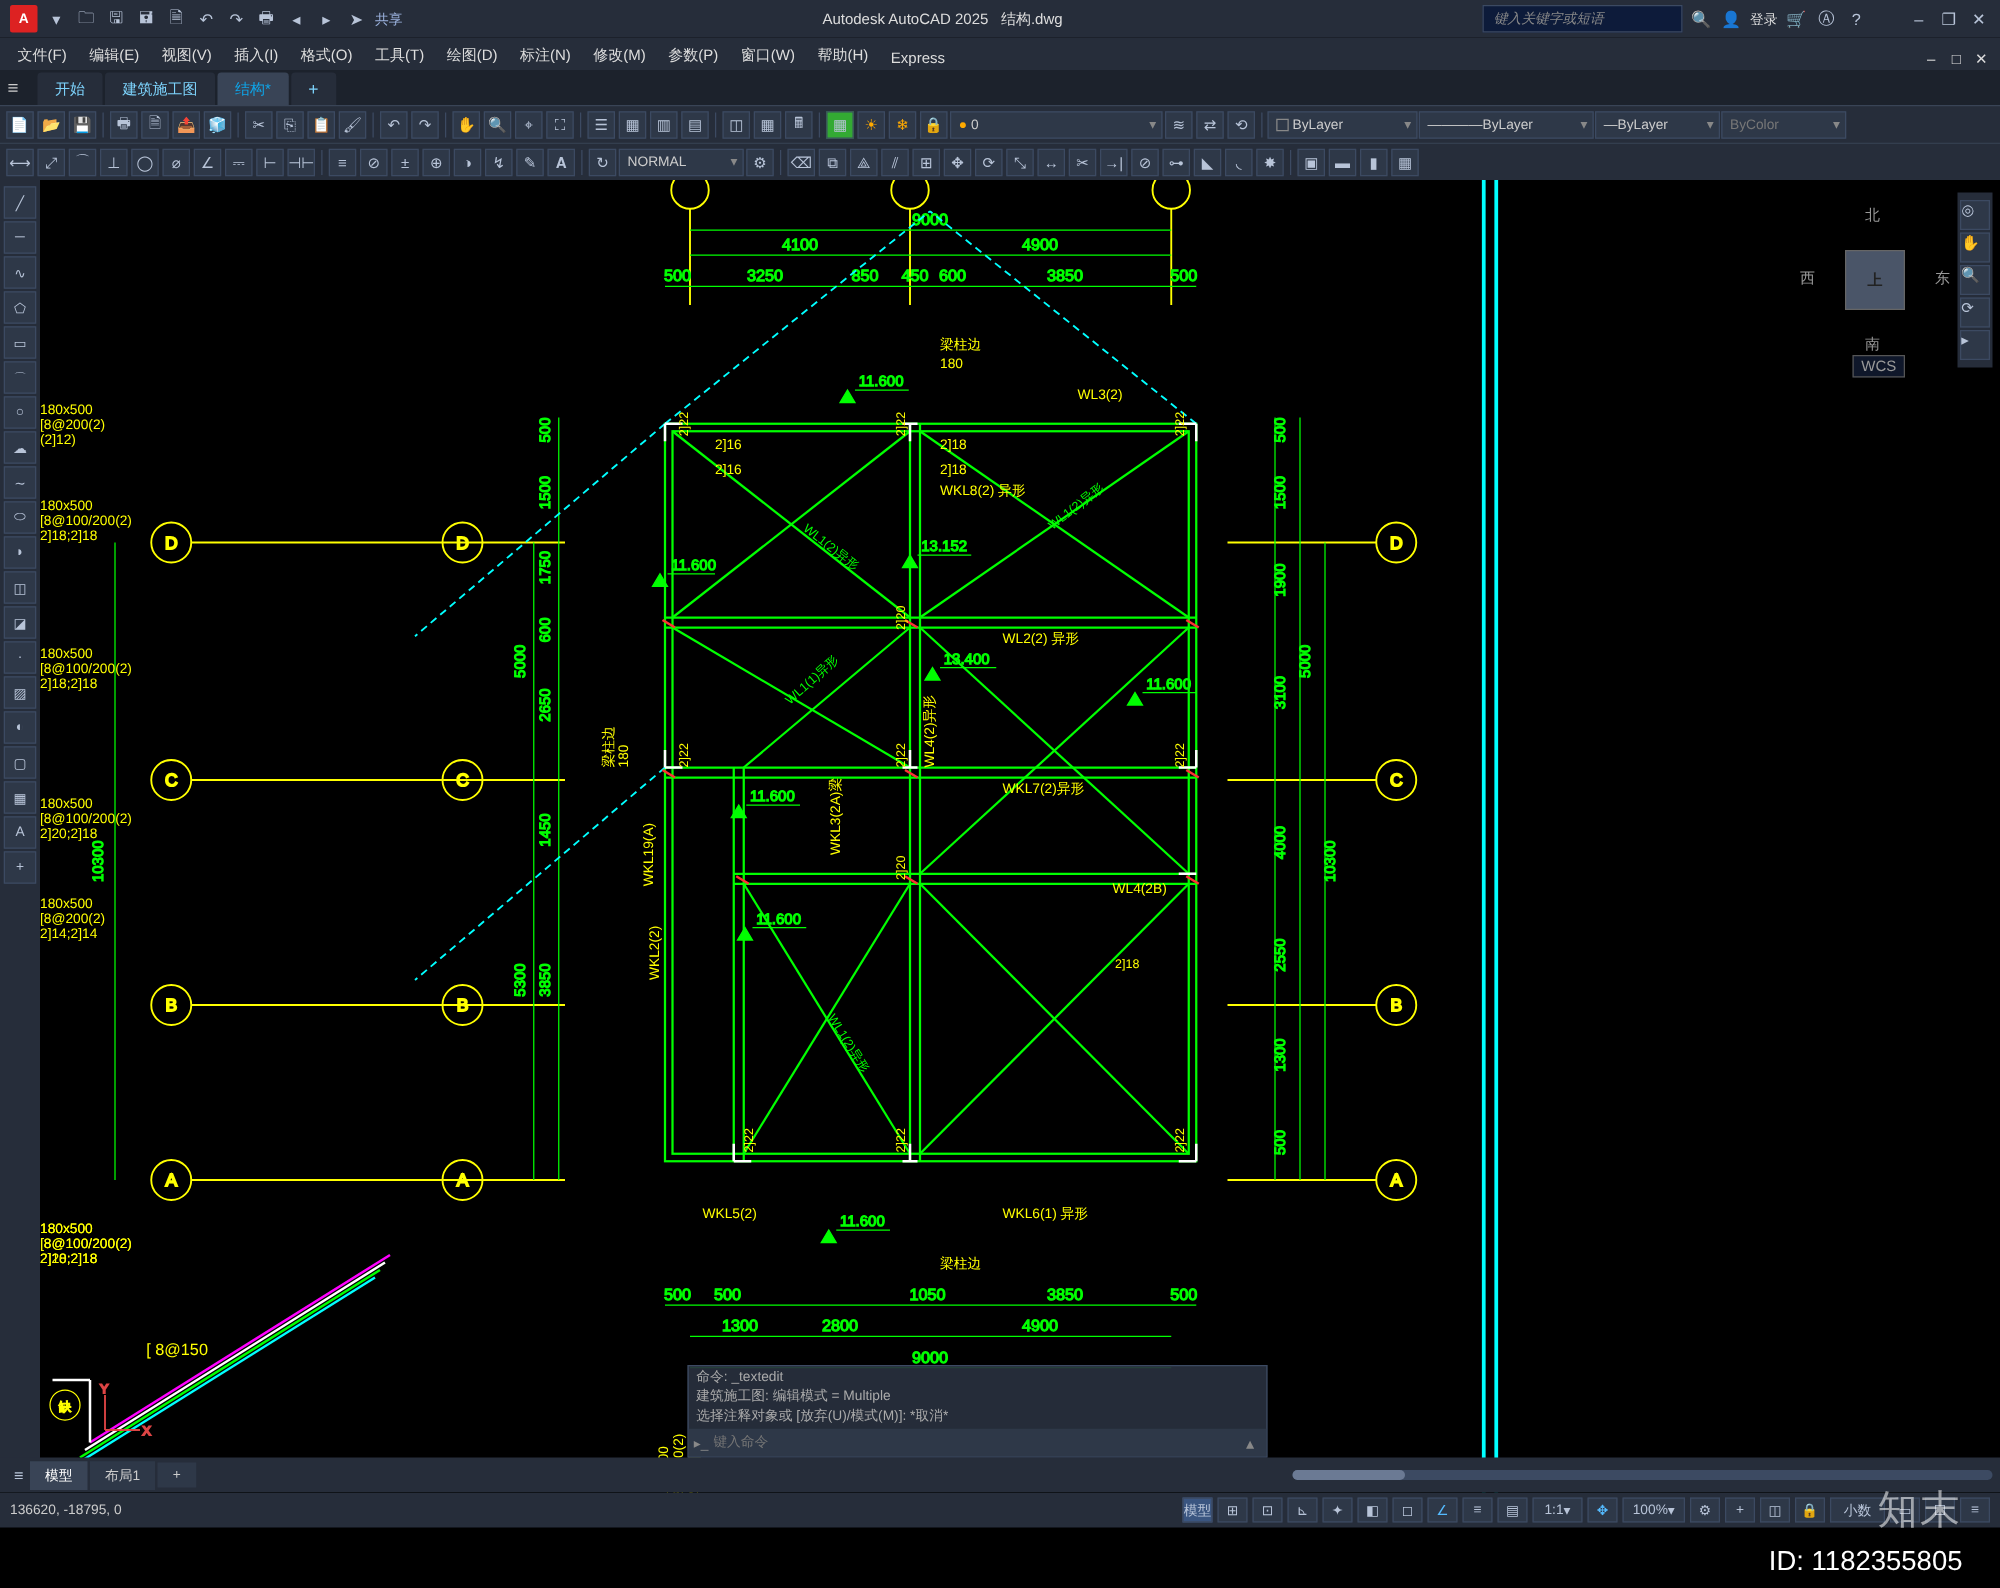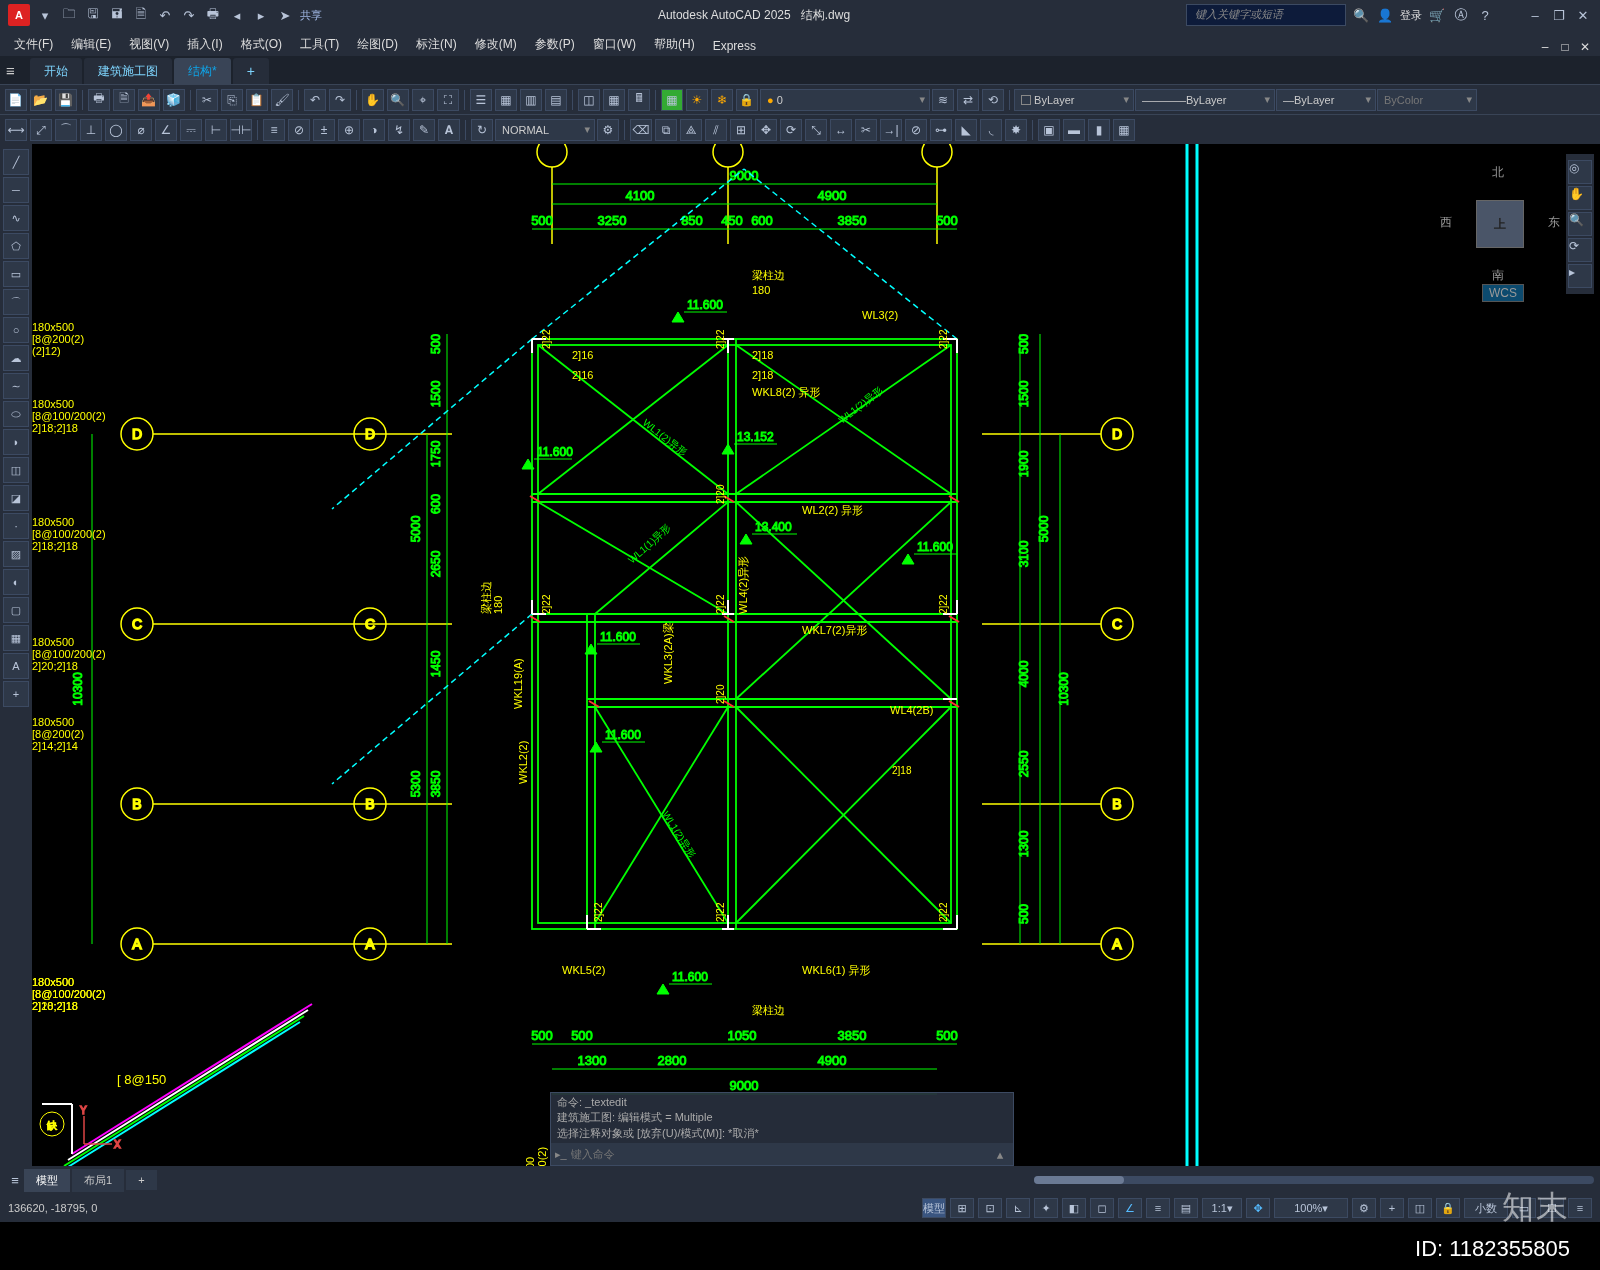--- a/index.html
+++ b/index.html
@@ -241,21 +241,21 @@
     <span class="btn">⟳</span>
     <span class="btn">▸</span>
   </div>
 
   <div class="viewcube">
     <div class="dir" style="top:0;left:52px">北</div>
     <div class="dir" style="bottom:0;left:52px">南</div>
     <div class="dir" style="top:50px;right:0">东</div>
     <div class="dir" style="top:50px;left:0">西</div>
     <div class="cube">上</div>
-    <div style="position:absolute;bottom:-18px;left:42px;background:#0c4a6e;padding:1px 6px;border:1px solid #555">WCS</div>
+    <div style="position:absolute;bottom:-18px;left:42px;background:#0f172a;padding:1px 6px;border:1px solid #555">WCS</div>
   </div>
 
   <svg class="dwg" viewBox="0 0 1568 1050">
     <defs>
       <marker id="arr" markerWidth="8" markerHeight="8" refX="4" refY="4" orient="auto">
           <path d="M0,0 L8,4 L0,8 Z" fill="#0f0"></path>
         </marker>
     </defs>
 
     <line x1="1155" y1="0" x2="1155" y2="1050" stroke="#0ff" stroke-width="3"></line>
@@ -561,21 +561,21 @@
     <span class="sbtn">⊡</span>
     <span class="sbtn">⊾</span>
     <span class="sbtn">✦</span>
     <span class="sbtn">◧</span>
     <span class="sbtn">◻</span>
     <span class="sbtn" style="color:#5bf">∠</span>
     <span class="sbtn">≡</span>
     <span class="sbtn">▤</span>
     <span class="sbtn" style="width:40px"><span>1:1</span>▾</span>
     <span class="sbtn" style="color:#5bf">✥</span>
-    <span class="sbtn" style="width:74px"><span>100%</span>▾</span>
+    <span class="sbtn" style="width:50px"><span>100%</span>▾</span>
     <span class="sbtn">⚙</span>
     <span class="sbtn">+</span>
     <span class="sbtn">◫</span>
     <span class="sbtn">🔒</span>
     <span class="sbtn" style="width:44px">小数</span>
     <span class="sbtn">▭</span>
     <span class="sbtn">☐</span>
     <span class="sbtn">≡</span>
   </div>
 </div>

